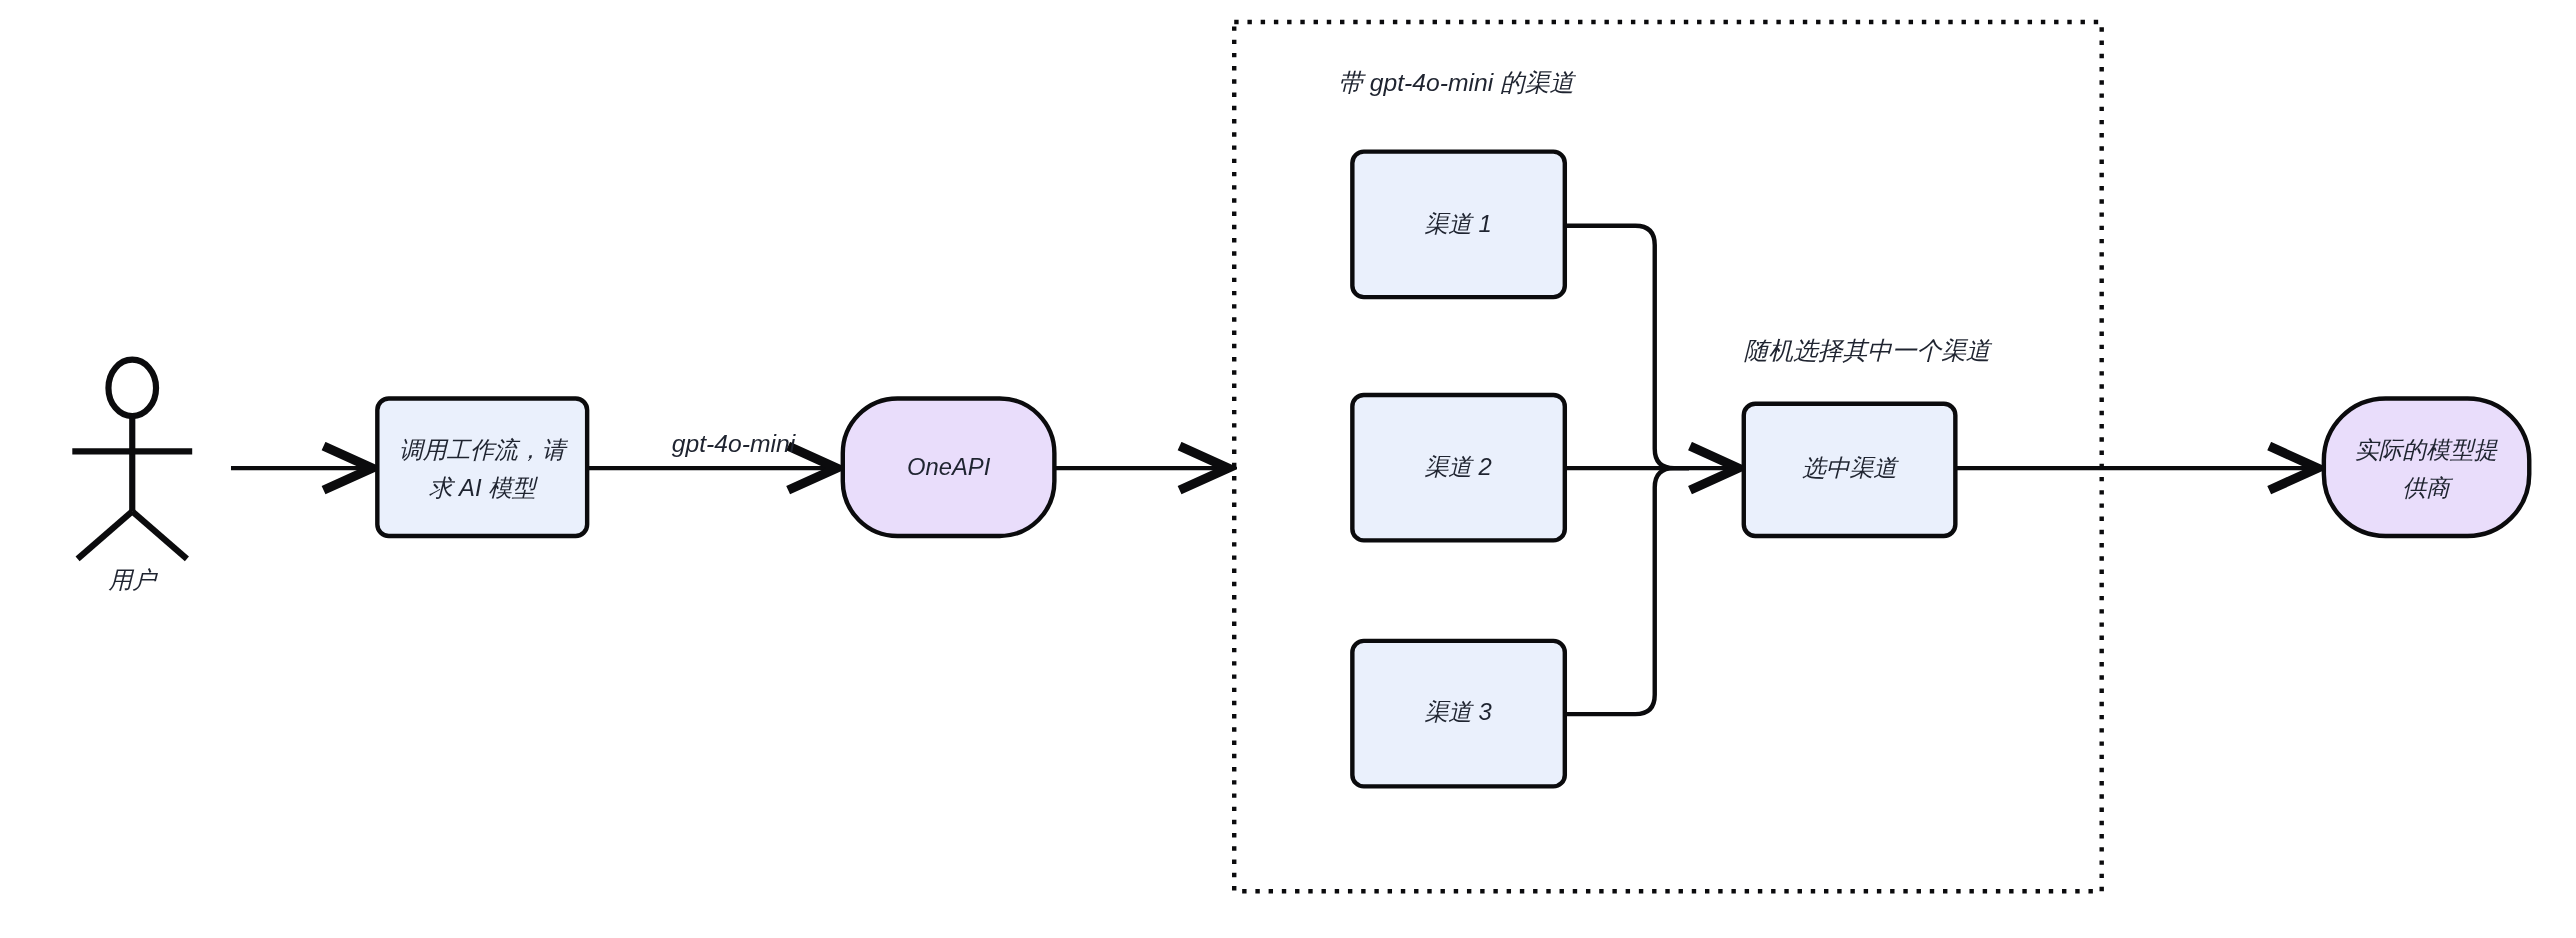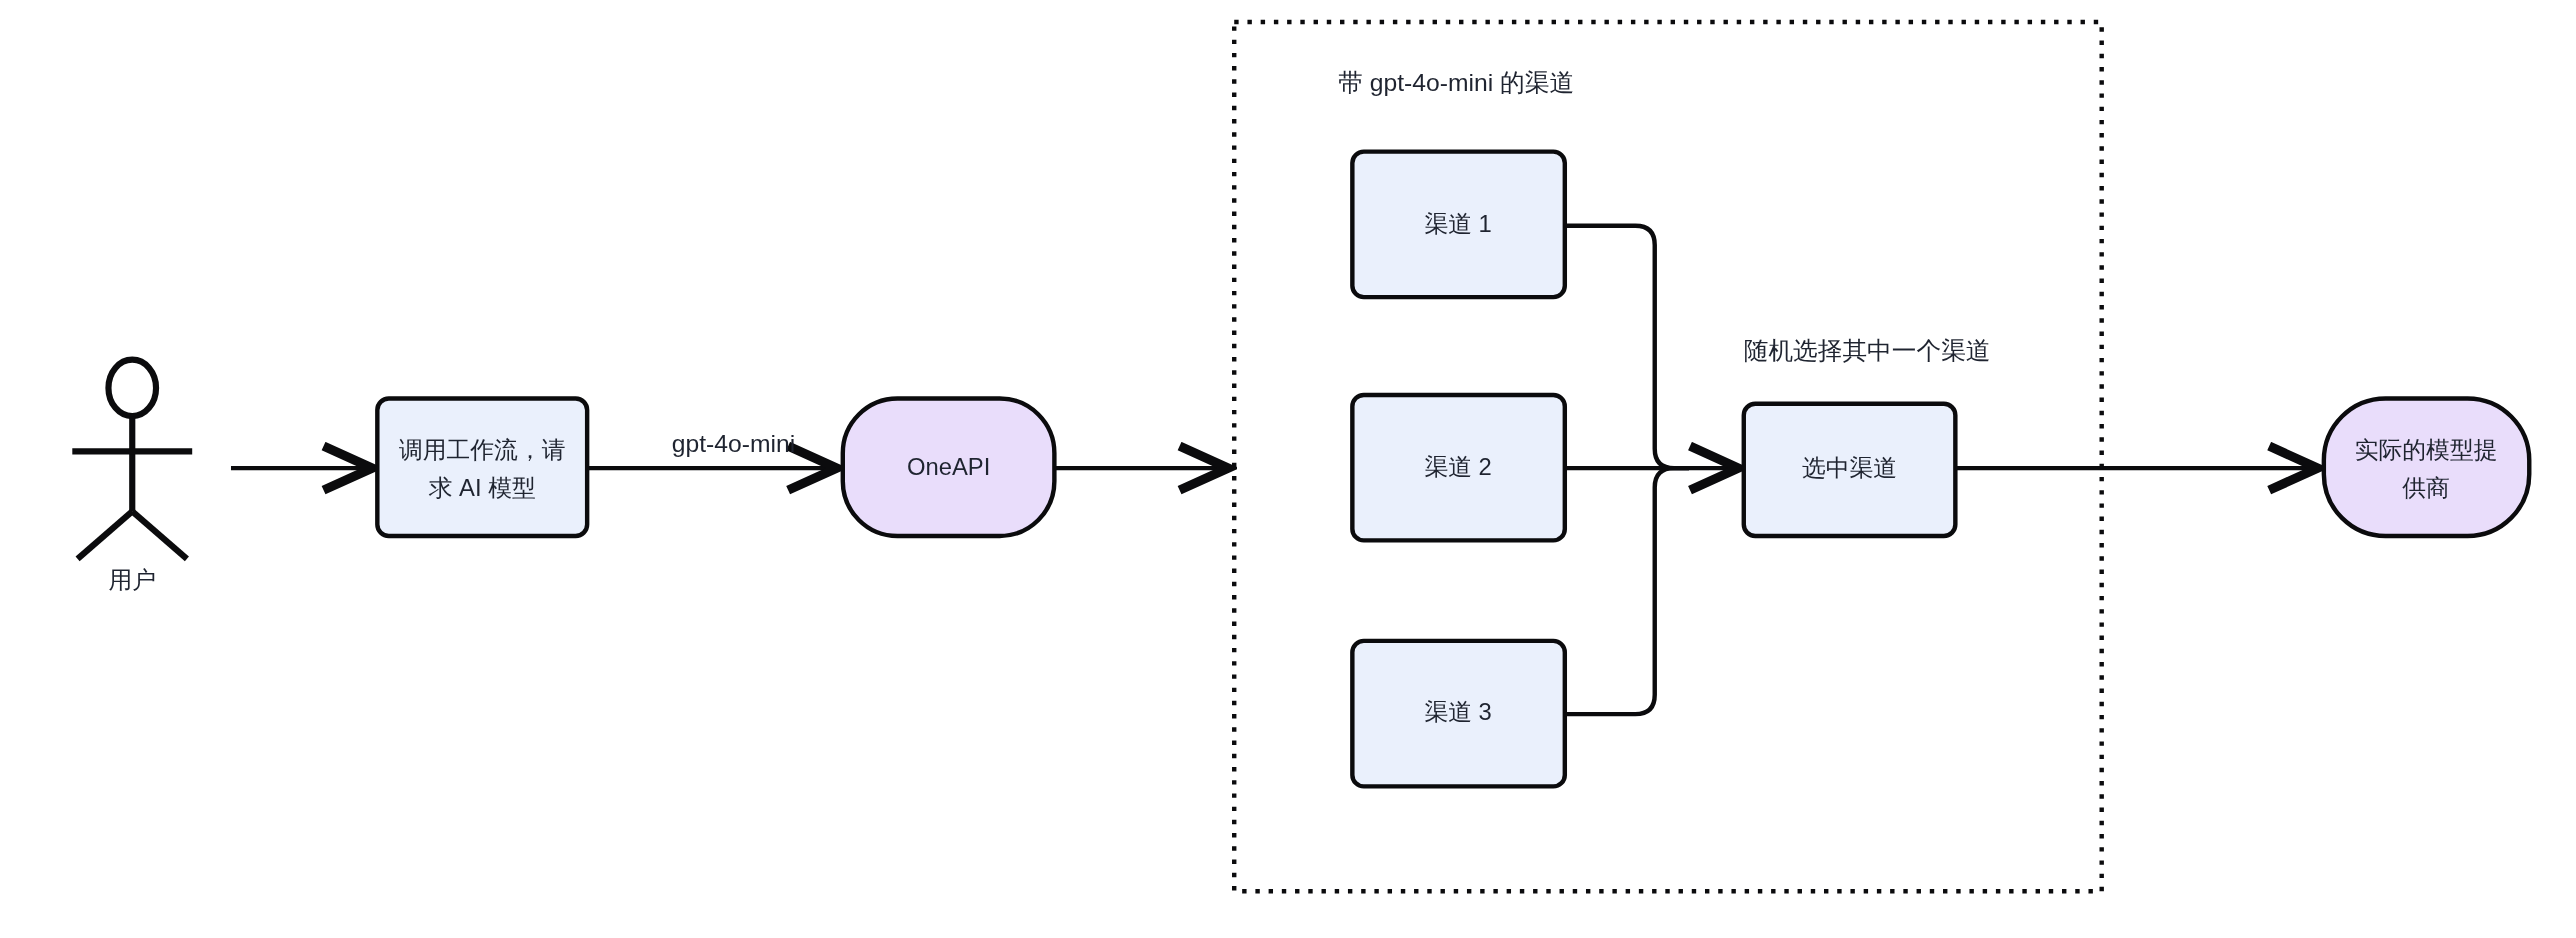--- a/index.html
+++ b/index.html
@@ -9,20 +9,21 @@
   }
   body {
     font-family: "Liberation Sans", "DejaVu Sans", sans-serif;
   }
   #canvas {
     position: relative;
     width: 2576px;
     height: 938px;
     background: #ffffff;
     overflow: hidden;
+    font-style: italic;
   }
   #diagram-svg {
     position: absolute;
     left: 0;
     top: 0;
     width: 2576px;
     height: 938px;
   }
   .node-text,
   .edge-label,

